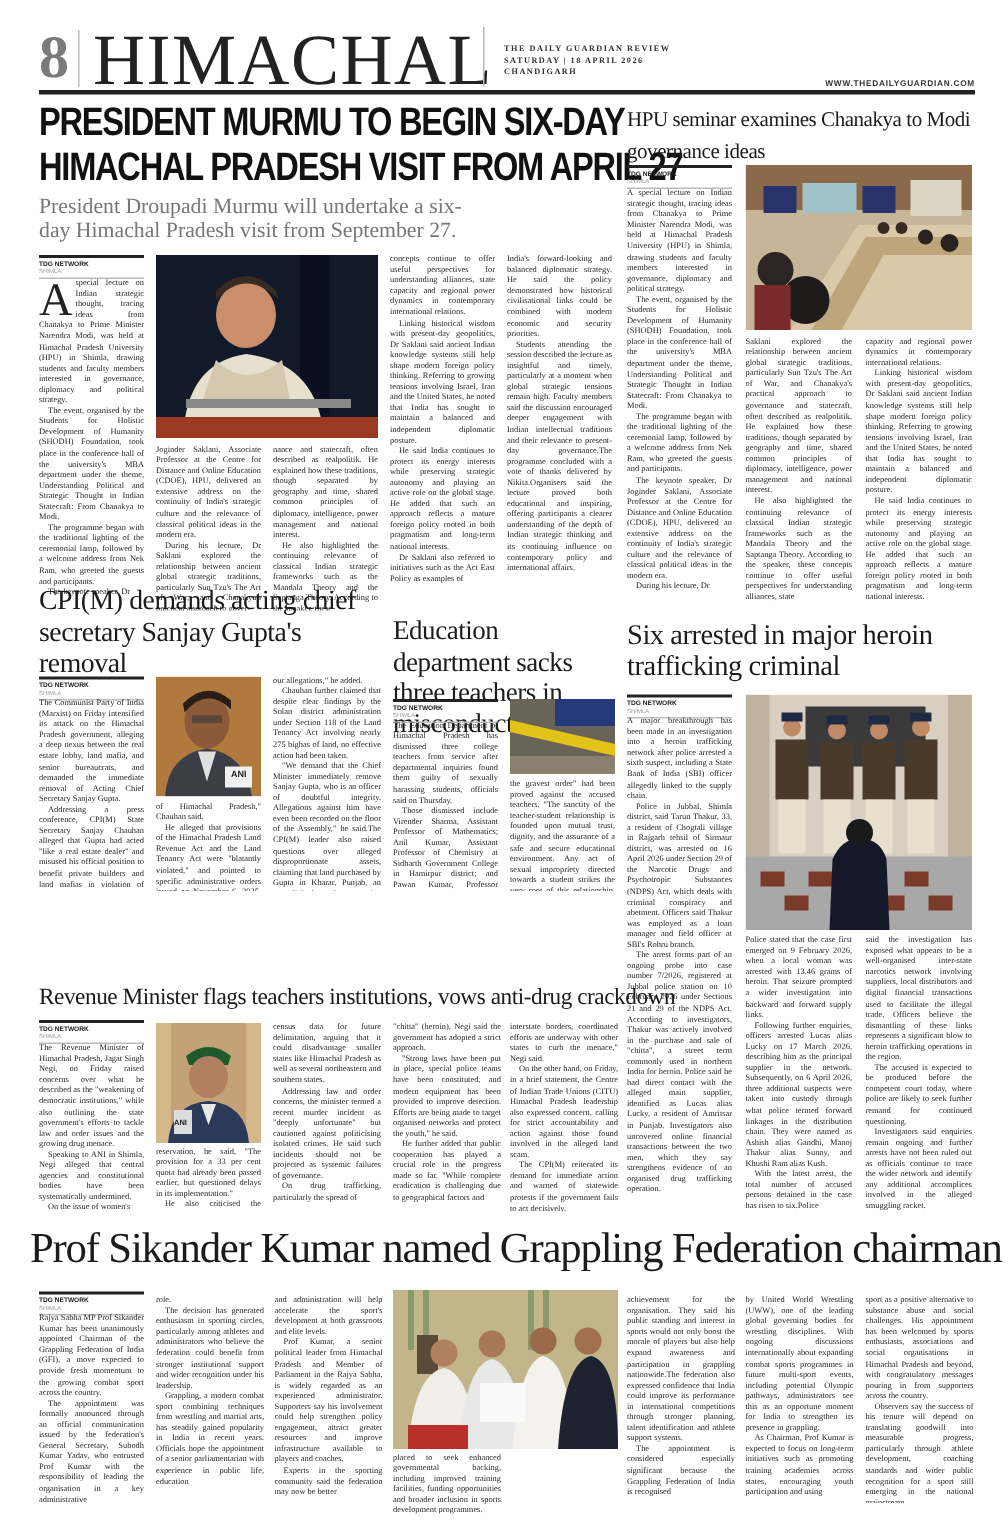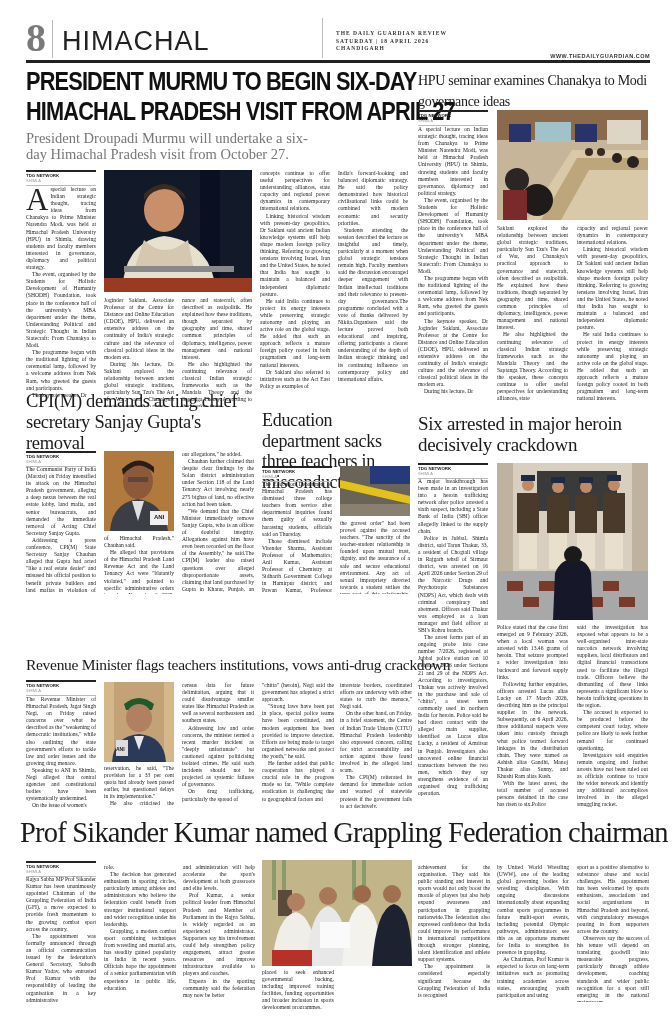--- a/index.html
+++ b/index.html
@@ -1,21 +1,21 @@
 <!DOCTYPE html>
 <html><head>
 <meta charset="utf-8">
 <style>
 *{box-sizing:border-box;margin:0;padding:0}
 html,body{width:672px;height:1024px;background:#fff;overflow:hidden}
 body{position:relative;font-family:"DejaVu Serif",serif;color:#1a1a1a}
 .abs{position:absolute}
 .masthead-num{left:26px;top:18px;font-family:"Liberation Serif",serif;font-size:40px;font-weight:bold;color:#7a7a7a;line-height:40px}
 .masthead-sep{left:52px;top:20px;width:1px;height:38px;background:#bbb}
-.masthead-title{left:62px;top:22px;font-family:Liberation Sans, sans-serif;font-size:27px;letter-spacing:1px;line-height:38px;color:#222}
+.masthead-title{left:62px;top:22px;font-family:Liberation Serif, serif;font-size:48px;letter-spacing:1px;line-height:38px;color:#222}
 .masthead-sep2{left:322px;top:18px;width:1px;height:40px;background:#bbb}
 .paper-meta{left:336px;top:30px;font-family:"Liberation Serif",serif;font-size:5.5px;font-weight:bold;letter-spacing:1px;line-height:7.5px;color:#333}
 .paper-url{right:22px;top:53px;font-family:"Liberation Sans",sans-serif;font-size:5.5px;font-weight:bold;letter-spacing:.5px;color:#333}
 .masthead-rule2{left:26px;top:60px;width:624px;height:3px;background:#222}
 .hl-big{font-family:"Liberation Sans",sans-serif;font-weight:bold;font-size:26.5px;line-height:31px;letter-spacing:-1px;transform:scaleX(.82);transform-origin:left top;white-space:nowrap;color:#111}
 .deck{font-family:"Liberation Serif",serif;color:#777;font-size:14.5px;line-height:16px}
 .hl{font-family:"Liberation Serif",serif;color:#1b1b1b;letter-spacing:-.3px}
 .byline{border-top:2px solid #222;border-bottom:1px solid #bbb;padding-top:1px;padding-bottom:2px}
 .byline .b1{font-family:"Liberation Sans",sans-serif;font-size:4.4px;font-weight:bold;display:block;line-height:5px}
 .byline .b2{font-family:"Liberation Sans",sans-serif;font-size:4px;color:#999;display:block;line-height:5px}
@@ -35,21 +35,21 @@
 <div class="abs paper-meta">
   <div>THE DAILY GUARDIAN REVIEW</div>
   <div>SATURDAY | 18 APRIL 2026</div>
   <div>CHANDIGARH</div>
 </div>
 <div class="abs paper-url">WWW.THEDAILYGUARDIAN.COM</div>
 <div class="abs masthead-rule2"></div>
 
 <div class="abs hl-big" style="left:26px;top:66px">PRESIDENT MURMU TO BEGIN SIX-DAY</div>
 <div class="abs hl-big" style="left:26px;top:96px">HIMACHAL PRADESH VISIT FROM APRIL 27</div>
-<div class="abs deck" style="left:26px;top:130px;width:300px">President Droupadi Murmu will undertake a six-day Himachal Pradesh visit from October 27.</div>
+<div class="abs deck" style="left:26px;top:130px;width:300px">President Droupadi Murmu will undertake a six-day Himachal Pradesh visit from September 27.</div>
 
 <div class="abs byline" style="left:26px;top:170px;width:70px">
   <span class="b1">TDG NETWORK</span>
   <span class="b2">SHIMLA</span>
 </div>
 <div class="abs col" style="left:26px;top:186px;width:70px;height:220px">
   <p class="noind"><span class="dropcap">A</span><span>special lecture on Indian strategic thought, tracing ideas from Chanakya to Prime Minister Narendra Modi, was held at Himachal Pradesh University (HPU) in Shimla, drawing students and faculty members interested in governance, diplomacy and political strategy.</span></p>
   <p>The event, organised by the Students for Holistic Development of Humanity (SHODH) Foundation, took place in the conference hall of the university's MBA department under the theme, Understanding Political and Strategic Thought in Indian Statecraft: From Chanakya to Modi.</p>
   <p>The programme began with the traditional lighting of the ceremonial lamp, followed by a welcome address from Nek Ram, who greeted the guests and participants.</p>
   <p>The keynote speaker, Dr</p>
@@ -173,21 +173,21 @@
     <rect width="70" height="50" fill="#6a6458"></rect>
     <rect x="30" y="0" width="40" height="18" fill="#243a7a"></rect>
     <polygon points="0,14 70,30 70,38 0,22" fill="#e3c21a"></polygon>
     <rect x="0" y="38" width="70" height="12" fill="#8a8070"></rect>
   </svg>
 </div>
 <div class="abs col" style="left:340px;top:520px;width:70px;height:74px">
   <p class="noind">the gravest order" had been proved against the accused teachers. "The sanctity of the teacher-student relationship is founded upon mutual trust, dignity, and the assurance of a safe and secure educational environment. Any act of sexual impropriety directed towards a student strikes the very root of this relationship, undermines institutional discipline, endangers the safety and psychological well-being of students, erodes public confidence in the education system and brings disrepute to the government," the order read.</p>
 </div>
 
-<div class="abs hl" style="left:418px;top:413px;width:230px;font-size:19px;line-height:21px">Six arrested in major heroin decisively crackdown</div>
+<div class="abs hl" style="left:418px;top:413px;width:230px;font-size:19px;line-height:21px">Six arrested in major heroin trafficking criminal</div>
 <div class="abs byline" style="left:418px;top:463px;width:70px">
   <span class="b1">TDG NETWORK</span>
   <span class="b2">SHIMLA</span>
 </div>
 <div class="abs col" style="left:418px;top:478px;width:70px;height:329px">
   <p class="noind">A major breakthrough has been made in an investigation into a heroin trafficking network after police arrested a sixth suspect, including a State Bank of India (SBI) officer allegedly linked to the supply chain.</p>
   <p>Police in Jubbal, Shimla district, said Tarun Thakur, 33, a resident of Chogtali village in Rajgarh tehsil of Sirmaur district, was arrested on 16 April 2026 under Section 29 of the Narcotic Drugs and Psychotropic Substances (NDPS) Act, which deals with criminal conspiracy and abetment. Officers said Thakur was employed as a loan manager and field officer at SBI's Rohru branch.</p>
   <p>The arrest forms part of an ongoing probe into case number 7/2026, registered at Jubbal police station on 10 February 2026 under Sections 21 and 29 of the NDPS Act. According to investigators, Thakur was actively involved in the purchase and sale of "chitta", a street term commonly used in northern India for heroin. Police said he had direct contact with the alleged main supplier, identified as Lucas alias Lucky, a resident of Amritsar in Punjab. Investigators also uncovered online financial transactions between the two men, which they say strengthens evidence of an organised drug trafficking operation.</p>
 </div>
 <div class="abs photo" style="left:497px;top:463px;width:151px;height:157px">

